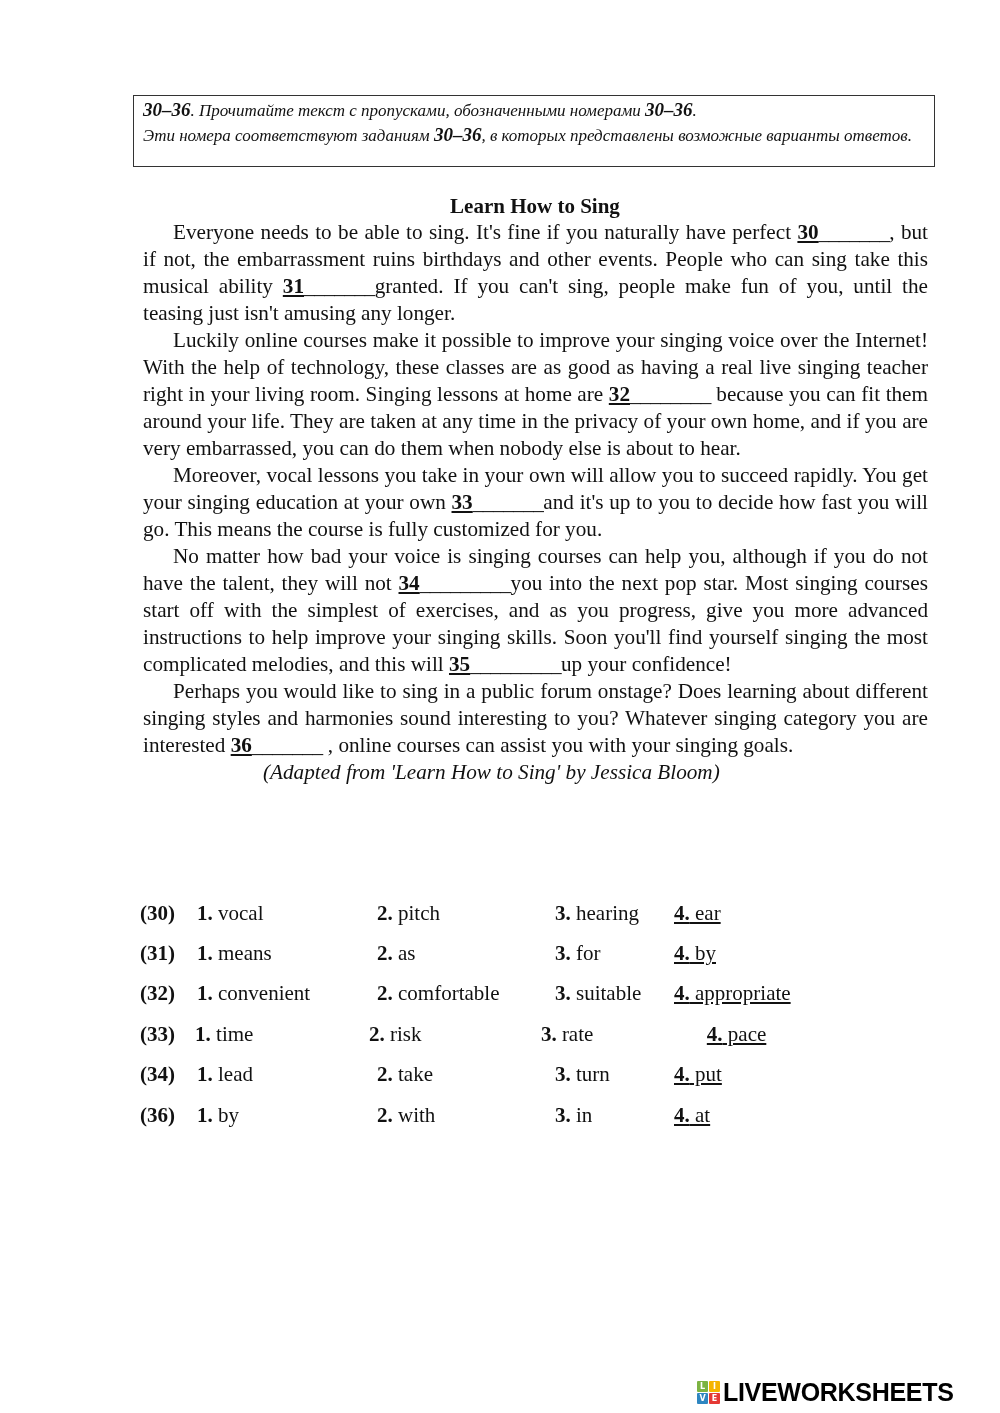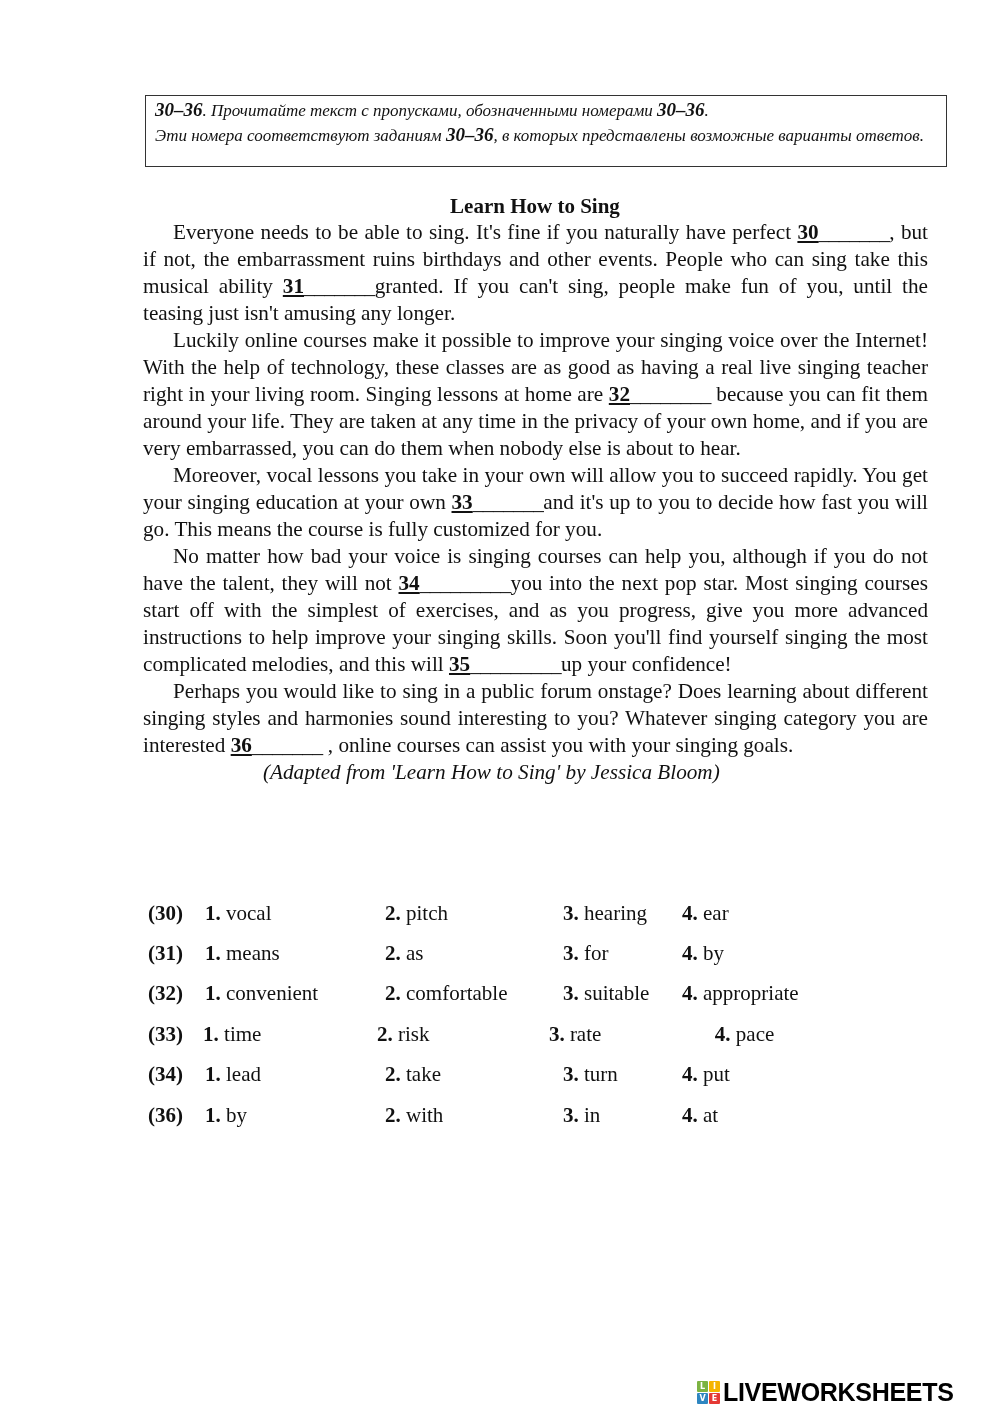--- a/index.html
+++ b/index.html
@@ -1,36 +1,36 @@
 <!DOCTYPE html>
 <html><head>
   <meta charset="utf-8">
   <style>
     html, body { margin: 0; padding: 0; background: #ffffff; }
     body { width: 1000px; height: 1413px; position: relative; overflow: hidden;
            font-family: "Liberation Serif", serif; color: #111; }
     .instr-box { position: absolute; left: 133px; top: 95px; width: 802px; height: 72px;
                  border: 1.5px solid #333; box-sizing: border-box; padding: 2px 9px 0 9px;
-                 font-style: italic; font-size: 17px; line-height: 24px; text-align: justify; margin-left: 12px; }
+                 font-style: italic; font-size: 17px; line-height: 24px; text-align: justify; }
     .instr-box b { font-style: italic; font-weight: bold; font-size: 19px; }
     .title { position: absolute; left: 0; width: 1070px; top: 192px; text-align: center;
              font-weight: bold; font-size: 21px; line-height: 28px; }
     .text { position: absolute; left: 143px; width: 785px; top: 219px;
             font-size: 21.2px; line-height: 27px; text-align: justify; }
     .text p { margin: 0; text-indent: 30px; text-align: justify; }
     .text b { font-weight: bold; text-decoration: underline; }
     .blank { letter-spacing: -0.5px; }
     .source { text-align: center; font-style: italic; text-indent: 0 !important; margin-left: 120px !important; }
-    .options { position: absolute; left: 148px; top: 893px; width: 760px; font-size: 21px; }
+    .options { position: absolute; left: 140px; top: 893px; width: 760px; font-size: 21px; }
     .opt-row { display: flex; height: 40.4px; align-items: center; }
     .q { width: 57px; font-weight: bold; }
     .c1 { width: 180px; }
     .c2 { width: 178px; }
     .c3 { width: 119px; }
-    .c4 { width: 200px; }
+    .c4 { width: 200px; text-decoration: underline; }
     .c4.shift { padding-left: 5px; margin-left: 46px; }
     .opt-row b { font-weight: bold; }
     .logo { position: absolute; left: 697px; top: 1378px; display: flex; align-items: center; }
     .cubes { display: grid; grid-template-columns: 11px 11px; grid-template-rows: 11px 11px; gap: 1px; margin-right: 3px; }
     .cube { font-family: "DejaVu Sans", sans-serif; font-size: 8px; font-weight: bold; color: #fff;
             display: flex; align-items: center; justify-content: center; border-radius: 1px; }
     .brand { font-family: Liberation Sans, sans-serif; font-weight: bold; font-size: 25px;
              color: #000000; letter-spacing: -0.3px; }
   </style>
 </head>

